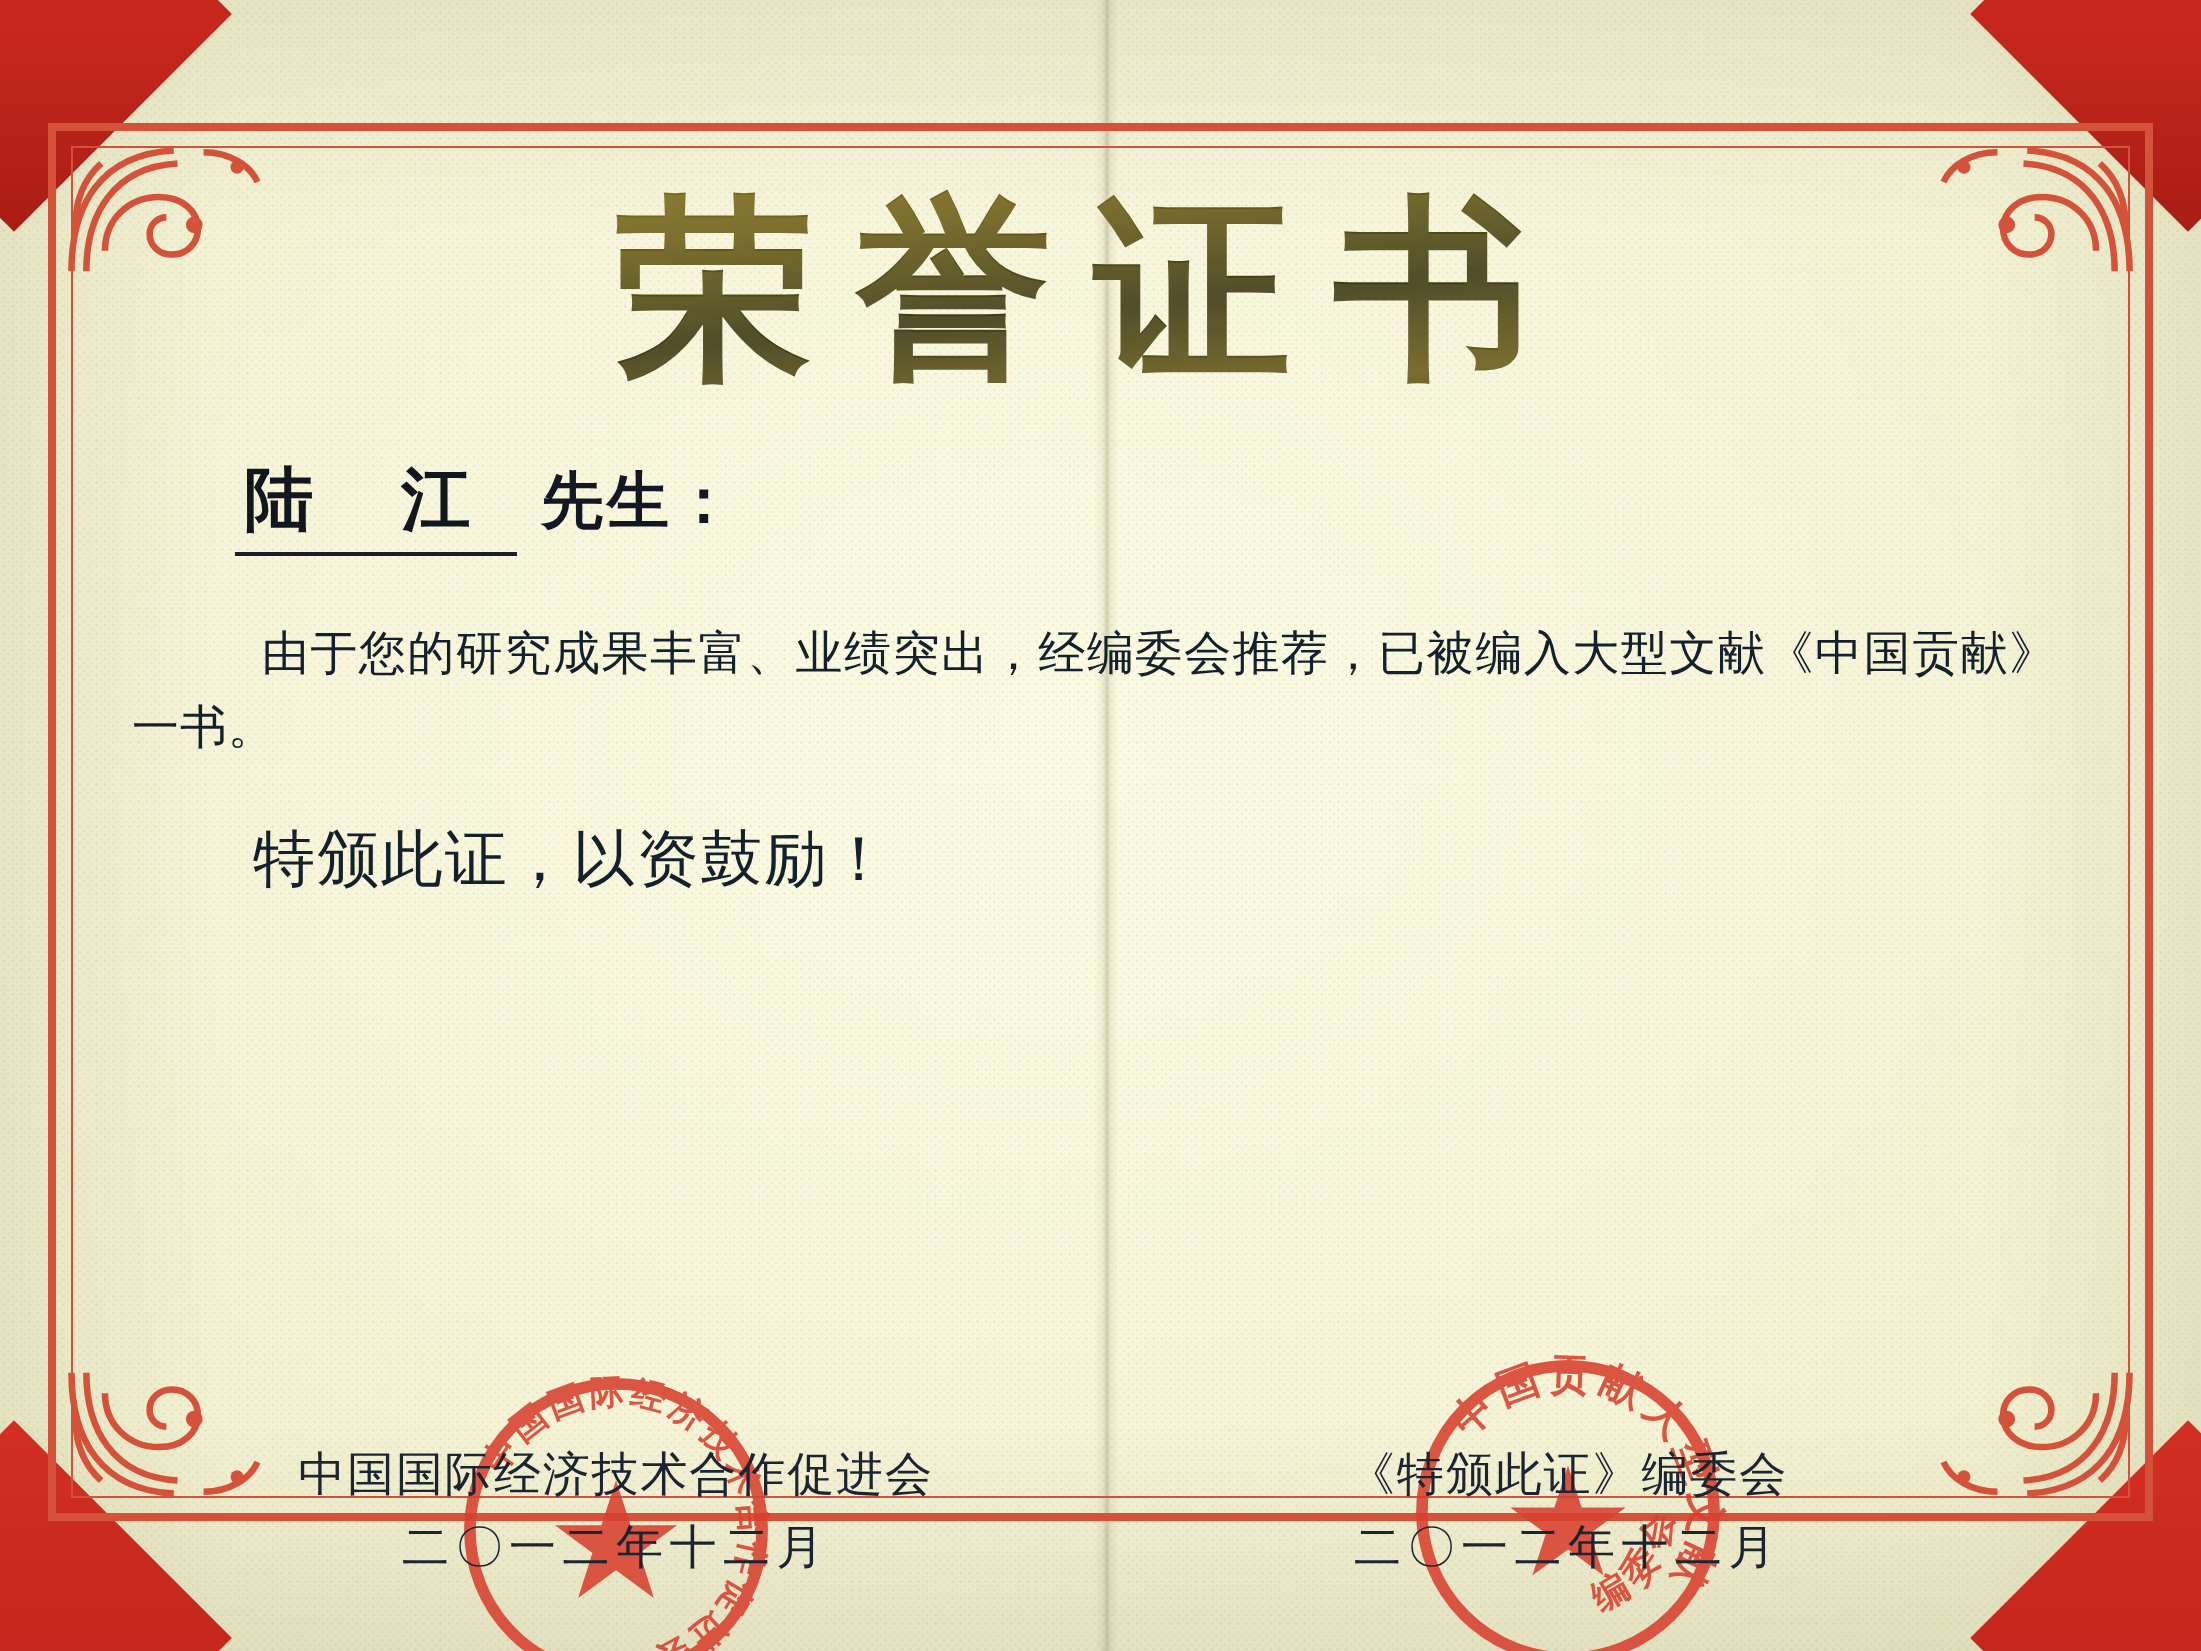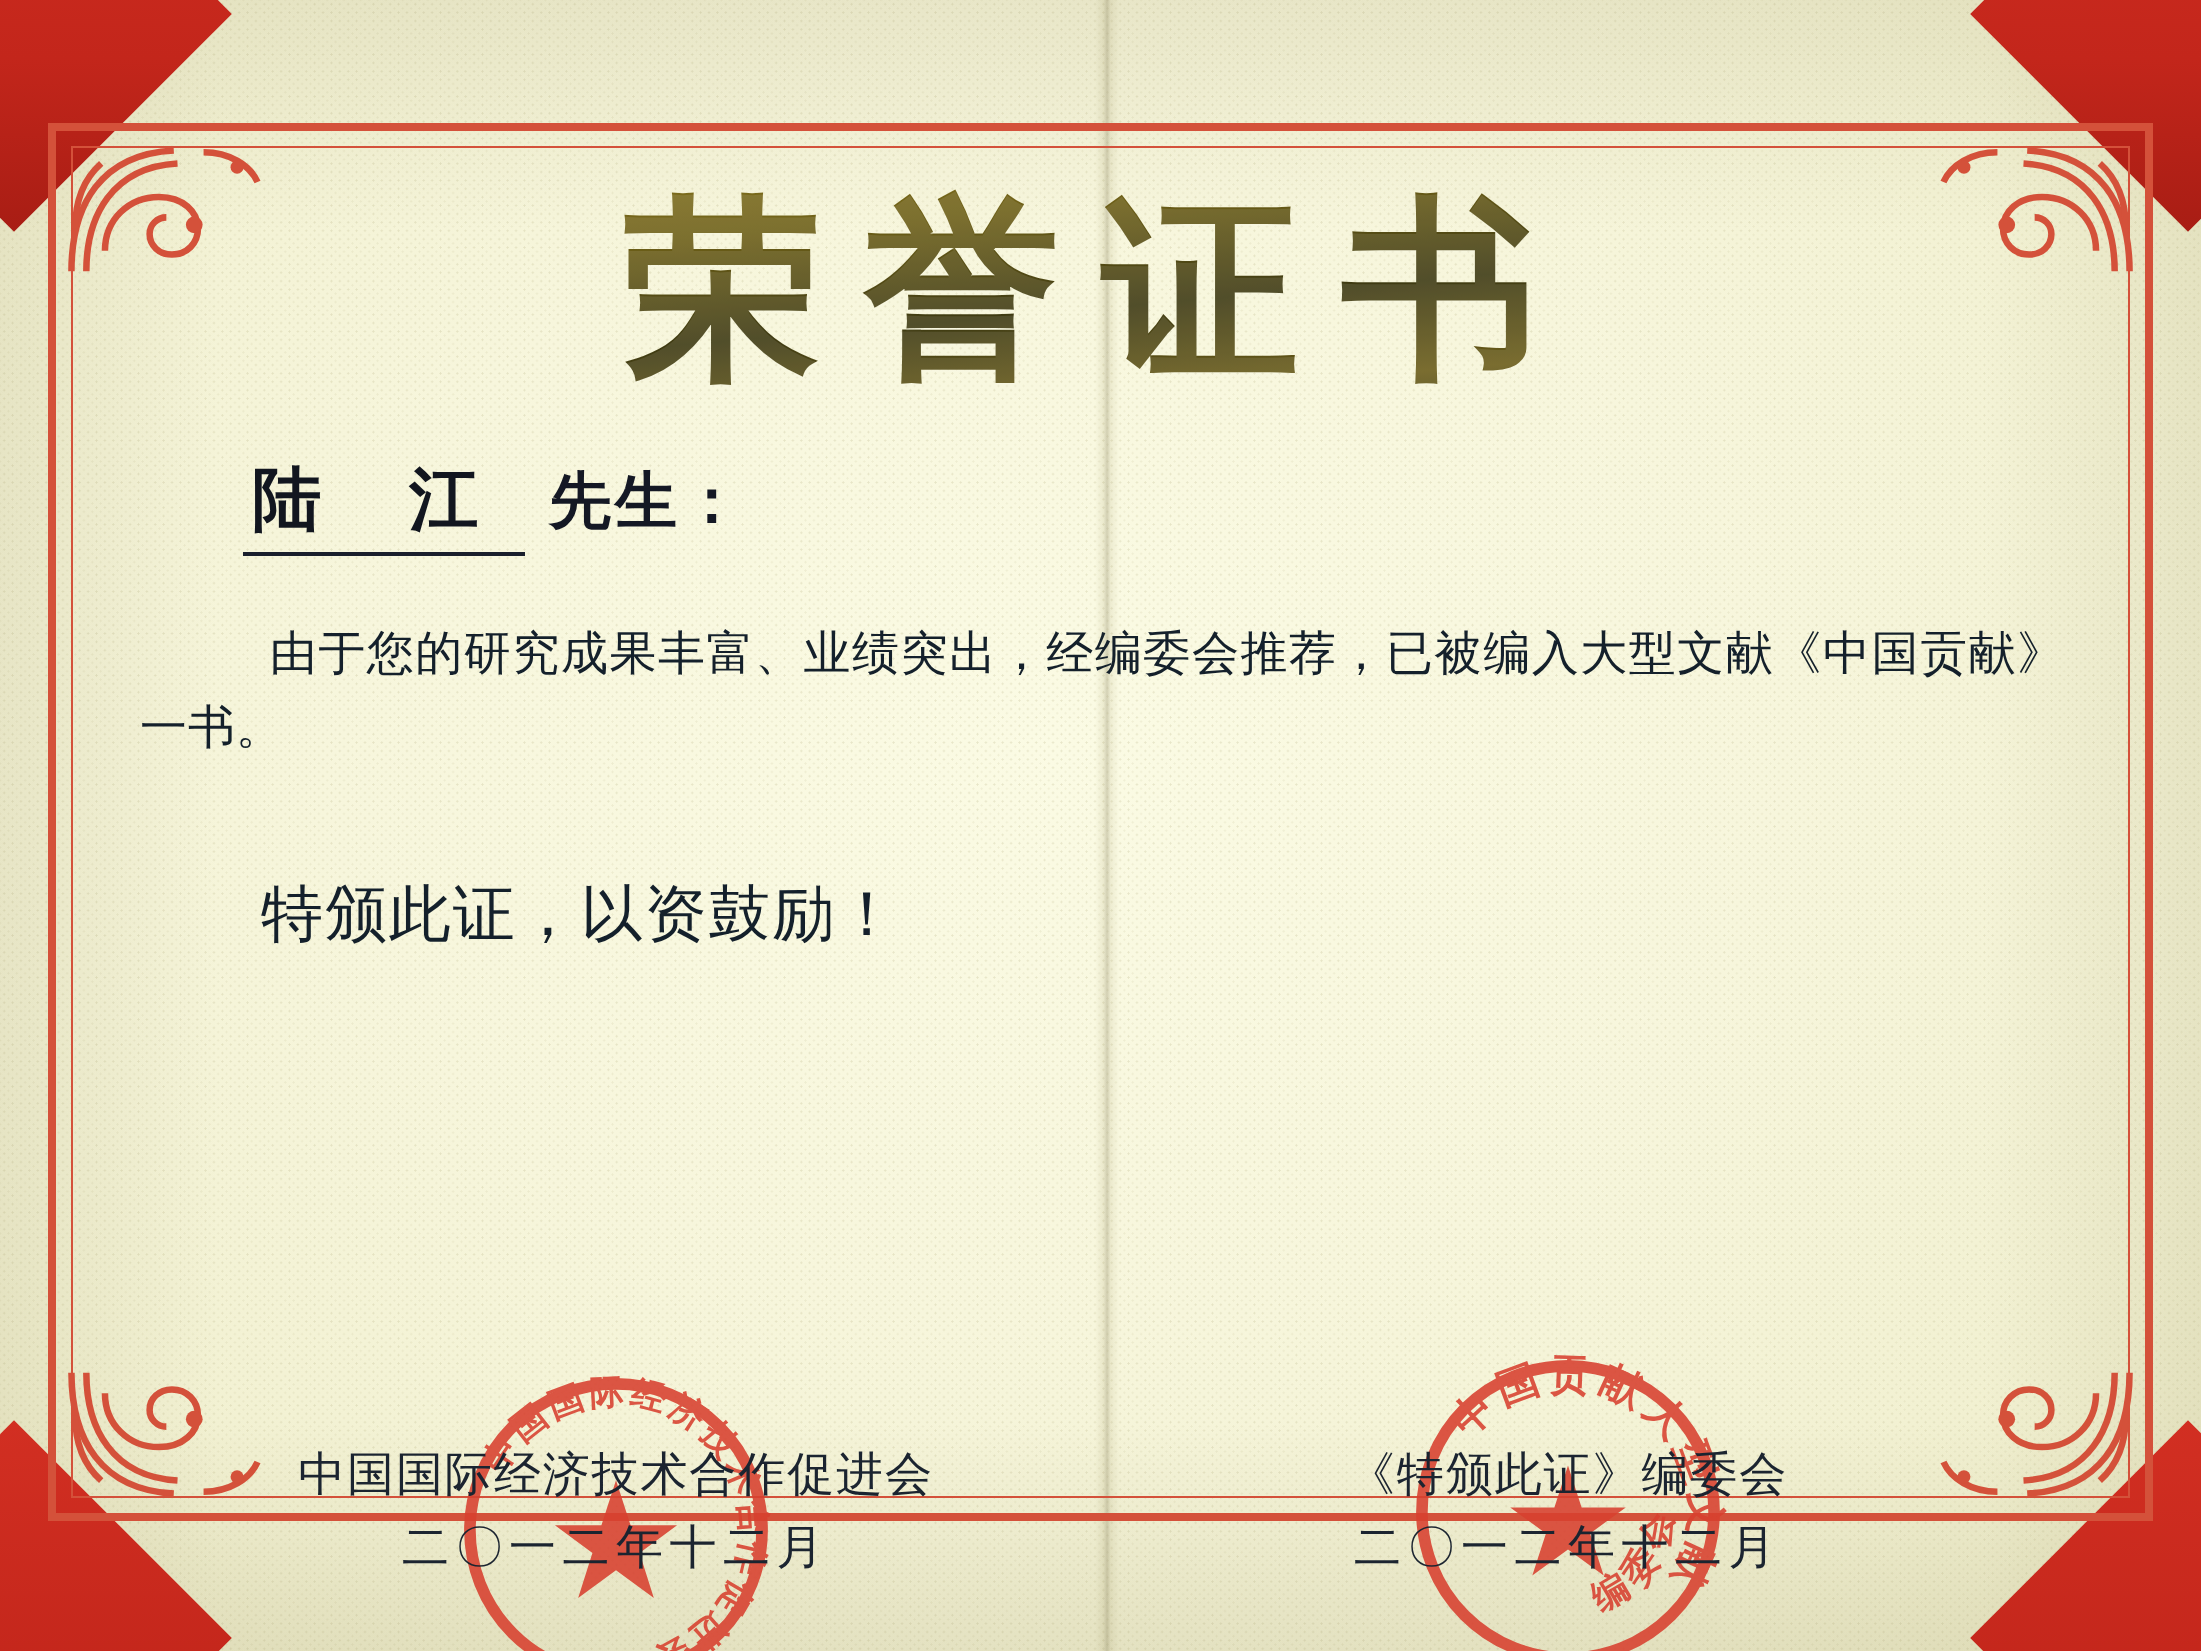--- a/index.html
+++ b/index.html
@@ -107,21 +107,21 @@
   }
   .orn svg { display: block; width: 100%; height: 100%; }
   .orn-tl { left: 8.4px;  top: 8.4px; }
   .orn-tr { right: 8.4px; top: 8.4px;  transform: scaleX(-1); }
   .orn-bl { left: 8.4px;  bottom: 8.4px; transform: scaleY(-1); }
   .orn-br { right: 8.4px; bottom: 8.4px; transform: scale(-1,-1); }
 
   
   .content {
     position: absolute;
-    left: 140px;
+    left: 132px;
     top: 158px;
     width: 1925px;
     height: 1324px;
   }
 
   .title {
     text-align: center;
     margin-top: 17px;
     font-family: "DejaVu Serif", "Liberation Serif", serif;
     font-weight: bold;
@@ -166,21 +166,21 @@
     font-size: 47px;
     line-height: 1.58;
     color: #14202b;
     letter-spacing: 0.9px;
     text-align: justify;
     font-family: "DejaVu Serif", "Liberation Serif", serif;
   }
   .body-text .indent { display: inline-block; width: 129px; }
 
   .award-line {
-    margin-top: 108px;
+    margin-top: 53px;
     margin-left: 121px;
     font-size: 62px;
     color: #14202b;
     letter-spacing: 1.9px;
     font-family: "DejaVu Serif", "Liberation Serif", serif;
   }
 
   
   .signatures {
     position: absolute;

